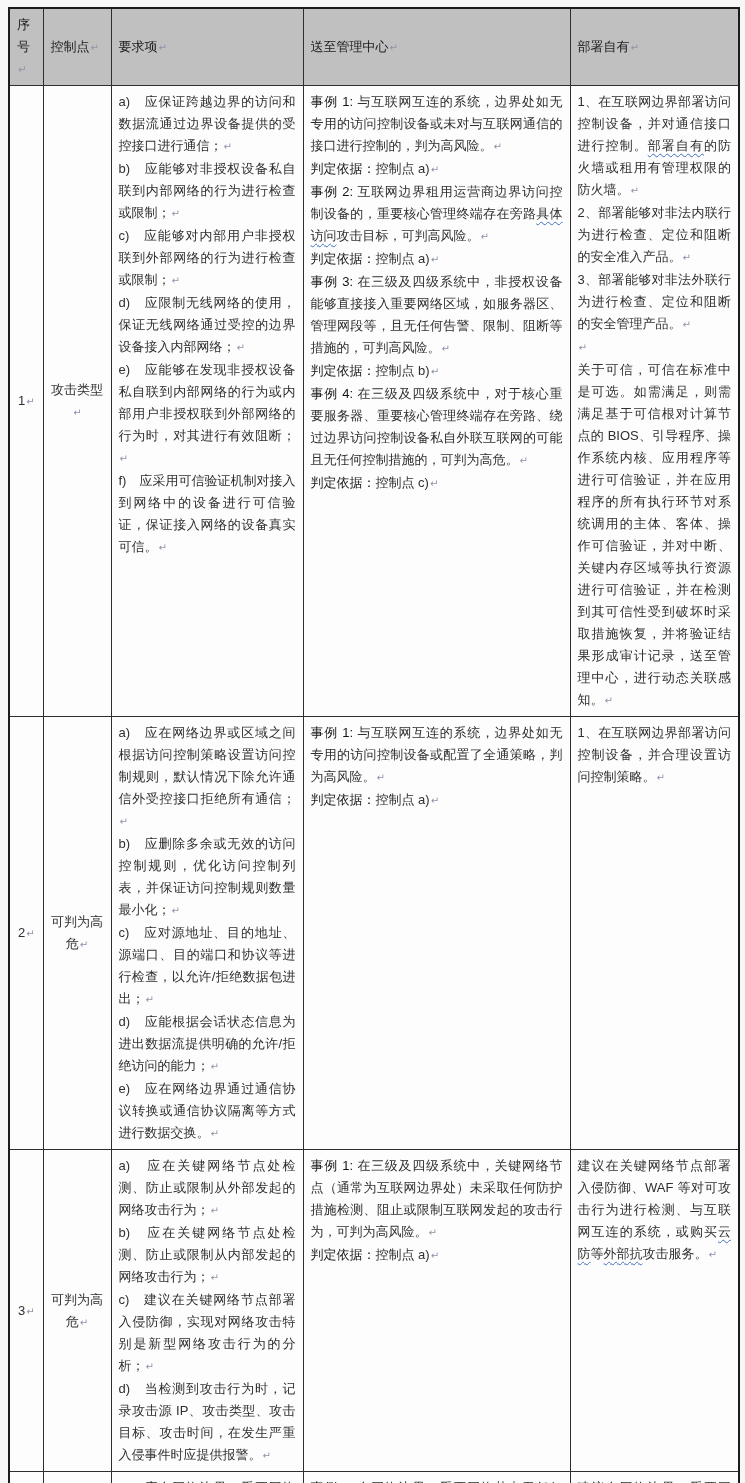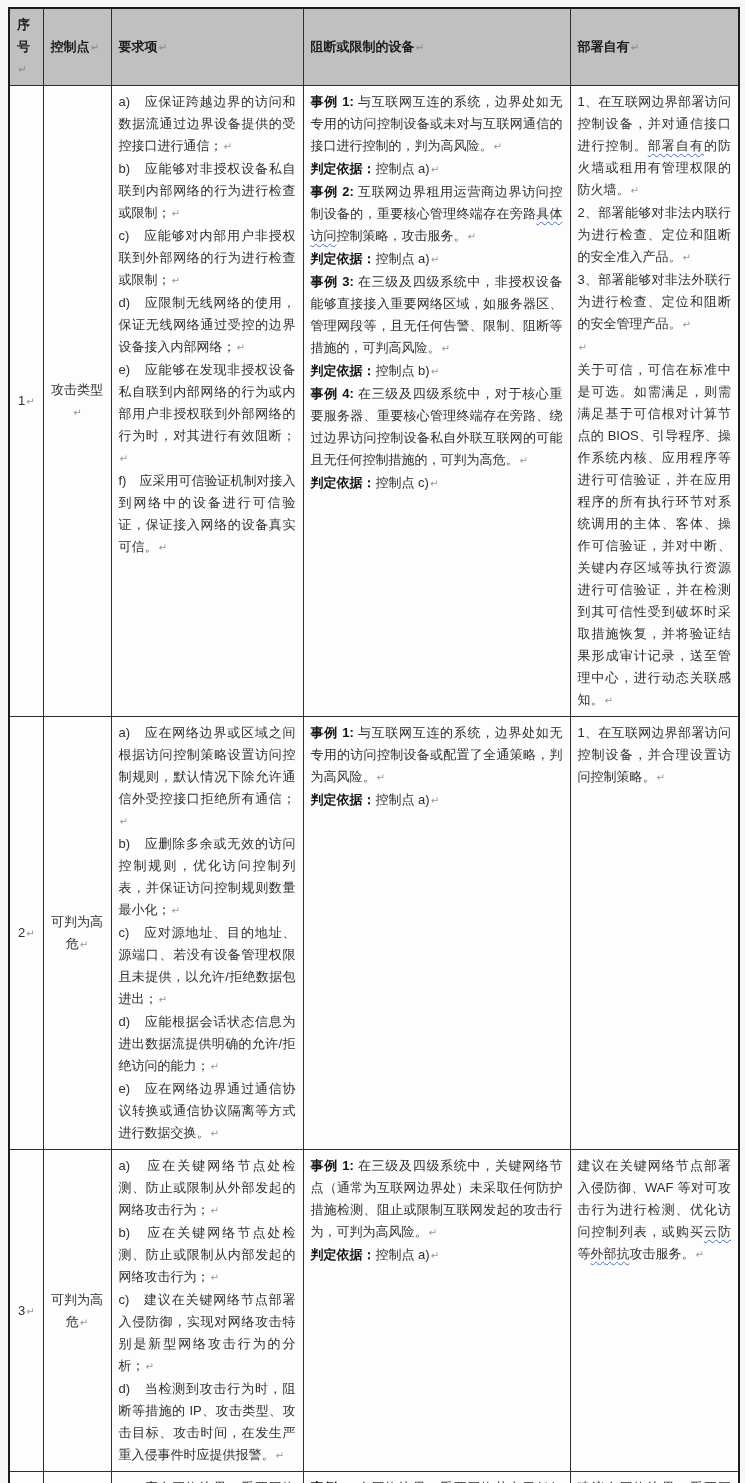--- a/index.html
+++ b/index.html
@@ -26,21 +26,21 @@
     border: 1px solid #2e2e2e;
     vertical-align: top;
     padding: 5px 7px 4px 7px;
     overflow: hidden;
   }
   thead tr { height: 74px; }
   thead th {
     background: #c0c0c0;
     text-align: center;
     vertical-align: middle;
-    font-weight: bold;
+    font-weight: normal;
     font-size: 14px;
     line-height: 22px;
     color: #1d1d1d;
   }
   tbody tr:nth-child(1) { height: 521px; }
   tbody tr:nth-child(2) { height: 343px; }
   tbody tr:nth-child(3) { height: 285px; }
   tbody tr:nth-child(4) { height: 234px; }
   td.center-cell {
     text-align: center;
@@ -52,21 +52,21 @@
     text-align: justify;
     word-break: break-all;
   }
   .para::after {
     content: "\21B5";
     color: #8a93a6;
     font-size: 10px;
     margin-left: 1px;
   }
   .center-cell .para { text-align: center; }
-  .seg-bold { font-weight: bold; color: #141414; }
+  .seg-bold { font-weight: normal; color: #141414; }
   .seg-wavy {
     text-decoration-line: underline;
     text-decoration-style: wavy;
     text-decoration-color: #3f6fbf;
     text-decoration-thickness: 1px;
     text-underline-offset: 3px;
     margin-top: 20px;
   }
 </style>
 </head>
@@ -86,21 +86,21 @@
         <th>
             <div class="para">序号</div>
           </th>
         <th>
             <div class="para">控制点</div>
           </th>
         <th>
             <div class="para">要求项</div>
           </th>
         <th>
-            <div class="para">阻断或限制的设备</div>
+            <div class="para">送至管理中心</div>
           </th>
         <th>
             <div class="para">部署自有</div>
           </th>
       </tr>
     </thead>
     <tbody id="table-body">
         <tr>
           <td class="center-cell">
             <div class="para"><span>1</span></div>
@@ -112,21 +112,21 @@
             <div class="para"><span>a)　应保证跨越边界的访问和数据流通过边界设备提供的受控接口进行通信；</span></div>
             <div class="para"><span>b)　应能够对非授权设备私自联到内部网络的行为进行检查或限制；</span></div>
             <div class="para"><span>c)　应能够对内部用户非授权联到外部网络的行为进行检查或限制；</span></div>
             <div class="para"><span>d)　应限制无线网络的使用，保证无线网络通过受控的边界设备接入内部网络；</span></div>
             <div class="para"><span>e)　应能够在发现非授权设备私自联到内部网络的行为或内部用户非授权联到外部网络的行为时，对其进行有效阻断；</span></div>
             <div class="para"><span>f)　应采用可信验证机制对接入到网络中的设备进行可信验证，保证接入网络的设备真实可信。</span></div>
           </td>
           <td>
             <div class="para"><span class="seg-bold">事例 1: </span><span>与互联网互连的系统，边界处如无专用的访问控制设备或未对与互联网通信的接口进行控制的，判为高风险。</span></div>
             <div class="para"><span class="seg-bold">判定依据：</span><span>控制点 a)</span></div>
-            <div class="para"><span class="seg-bold">事例 2: </span><span>互联网边界租用运营商边界访问控制设备的，重要核心管理终端存在旁路</span><span class="seg-wavy">具体访问</span><span>控制策略，攻击服务。</span></div>
+            <div class="para"><span class="seg-bold">事例 2: </span><span>互联网边界租用运营商边界访问控制设备的，重要核心管理终端存在旁路</span><span class="seg-wavy">具体访问</span><span>攻击目标，可判高风险。</span></div>
             <div class="para"><span class="seg-bold">判定依据：</span><span>控制点 a)</span></div>
             <div class="para"><span class="seg-bold">事例 3: </span><span>在三级及四级系统中，非授权设备能够直接接入重要网络区域，如服务器区、管理网段等，且无任何告警、限制、阻断等措施的，可判高风险。</span></div>
             <div class="para"><span class="seg-bold">判定依据：</span><span>控制点 b)</span></div>
             <div class="para"><span class="seg-bold">事例 4: </span><span>在三级及四级系统中，对于核心重要服务器、重要核心管理终端存在旁路、绕过边界访问控制设备私自外联互联网的可能且无任何控制措施的，可判为高危。</span></div>
             <div class="para"><span class="seg-bold">判定依据：</span><span>控制点 c)</span></div>
           </td>
           <td>
             <div class="para"><span>1、在互联网边界部署访问控制设备，并对通信接口进行控制。</span><span class="seg-wavy">部署自有</span><span>的防火墙或租用有管理权限的防火墙。</span></div>
             <div class="para"><span>2、部署能够对非法内联行为进行检查、定位和阻断的安全准入产品。</span></div>
             <div class="para"><span>3、部署能够对非法外联行为进行检查、定位和阻断的安全管理产品。</span></div>
@@ -137,21 +137,21 @@
         <tr>
           <td class="center-cell">
             <div class="para"><span>2</span></div>
           </td>
           <td class="center-cell">
             <div class="para"><span>可判为高危</span></div>
           </td>
           <td>
             <div class="para"><span>a)　应在网络边界或区域之间根据访问控制策略设置访问控制规则，默认情况下除允许通信外受控接口拒绝所有通信；</span></div>
             <div class="para"><span>b)　应删除多余或无效的访问控制规则，优化访问控制列表，并保证访问控制规则数量最小化；</span></div>
-            <div class="para"><span>c)　应对源地址、目的地址、源端口、若没有设备管理权限且未提供，以允许/拒绝数据包进出；</span></div>
+            <div class="para"><span>c)　应对源地址、目的地址、源端口、目的端口和协议等进行检查，以允许/拒绝数据包进出；</span></div>
             <div class="para"><span>d)　应能根据会话状态信息为进出数据流提供明确的允许/拒绝访问的能力；</span></div>
             <div class="para"><span>e)　应在网络边界通过通信协议转换或通信协议隔离等方式进行数据交换。</span></div>
           </td>
           <td>
             <div class="para"><span class="seg-bold">事例 1: </span><span>与互联网互连的系统，边界处如无专用的访问控制设备或配置了全通策略，判为高风险。</span></div>
             <div class="para"><span class="seg-bold">判定依据：</span><span>控制点 a)</span></div>
           </td>
           <td>
             <div class="para"><span>1、在互联网边界部署访问控制设备，并合理设置访问控制策略。</span></div>
           </td>
@@ -160,28 +160,28 @@
           <td class="center-cell">
             <div class="para"><span>3</span></div>
           </td>
           <td class="center-cell">
             <div class="para"><span>可判为高危</span></div>
           </td>
           <td>
             <div class="para"><span>a)　应在关键网络节点处检测、防止或限制从外部发起的网络攻击行为；</span></div>
             <div class="para"><span>b)　应在关键网络节点处检测、防止或限制从内部发起的网络攻击行为；</span></div>
             <div class="para"><span>c)　建议在关键网络节点部署入侵防御，实现对网络攻击特别是新型网络攻击行为的分析；</span></div>
-            <div class="para"><span>d)　当检测到攻击行为时，阻断等措施的 IP、攻击类型、攻击目标、攻击时间，在发生严重入侵事件时应提供报警。</span></div>
+            <div class="para"><span>d)　当检测到攻击行为时，记录攻击源 IP、攻击类型、攻击目标、攻击时间，在发生严重入侵事件时应提供报警。</span></div>
           </td>
           <td>
             <div class="para"><span class="seg-bold">事例 1: </span><span>在三级及四级系统中，关键网络节点（通常为互联网边界处）未采取任何防护措施检测、阻止或限制互联网发起的攻击行为，可判为高风险。</span></div>
             <div class="para"><span class="seg-bold">判定依据：</span><span>控制点 a)</span></div>
           </td>
           <td>
-            <div class="para"><span>建议在关键网络节点部署入侵防御、WAF 等对可攻击行为进行检测、优化访问控制列表，或购买</span><span class="seg-wavy">云防</span><span>等</span><span class="seg-wavy">外部抗</span><span>攻击服务。</span></div>
+            <div class="para"><span>建议在关键网络节点部署入侵防御、WAF 等对可攻击行为进行检测、与互联网互连的系统，或购买</span><span class="seg-wavy">云防</span><span>等</span><span class="seg-wavy">外部抗</span><span>攻击服务。</span></div>
           </td>
         </tr>
         <tr>
           <td class="center-cell"></td>
           <td class="center-cell"></td>
           <td>
             <div class="para"><span>a)　应在网络边界、重要网络节点进行安全审计，审计覆盖到每个用户，对重要的用户行为和重要安全事件进行审计；</span></div>
           </td>
           <td>
             <div class="para"><span class="seg-bold">事例 1: </span><span>在网络边界、重要网络节点无任何安全审计措施，无法对重要的用户行为和重要安全事件进行日志审计，可判高风险。</span></div>

